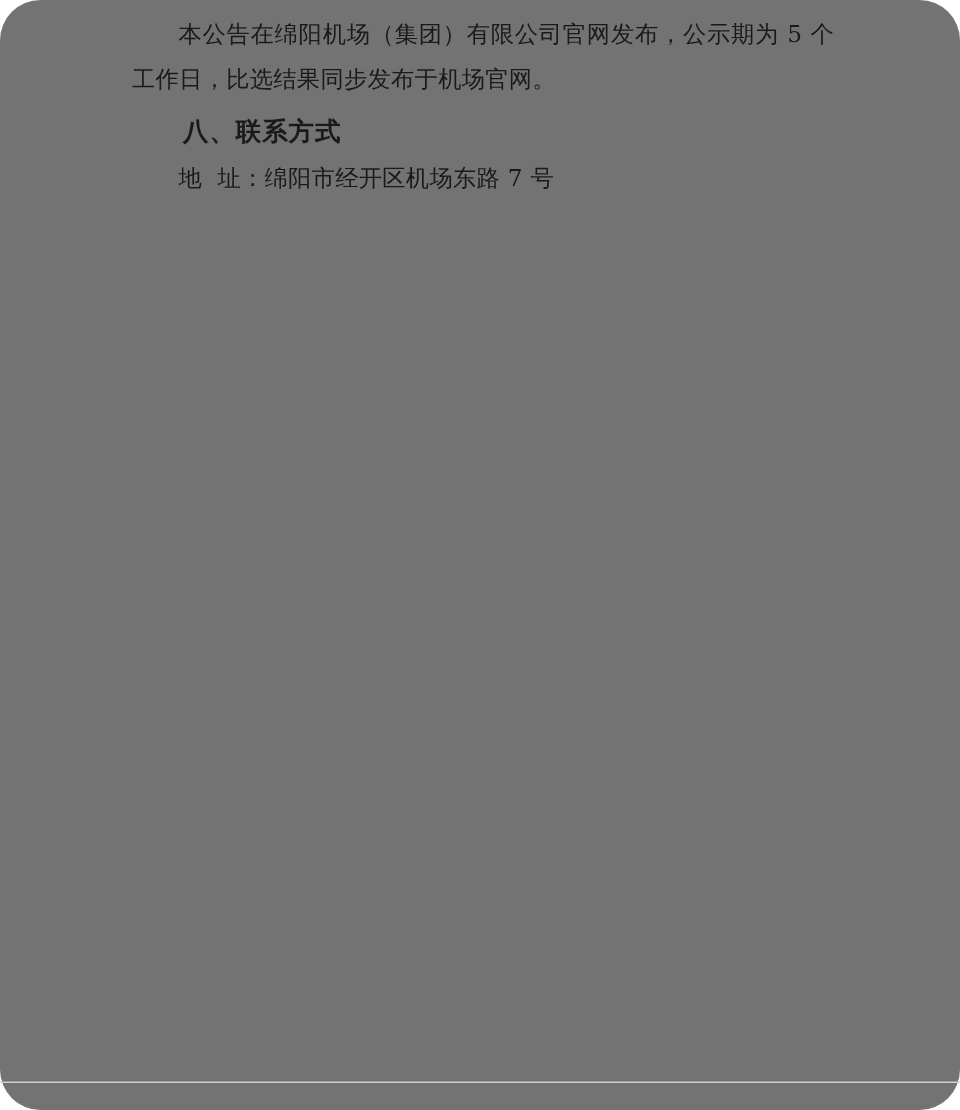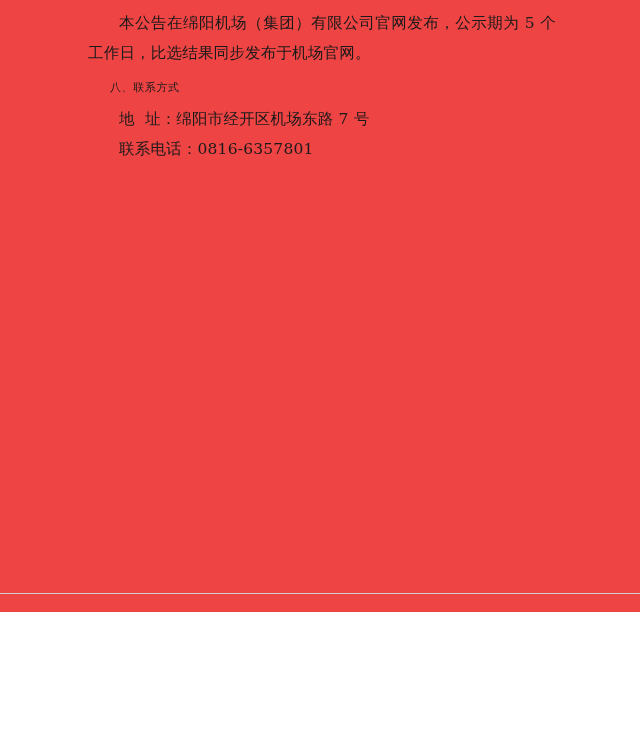--- a/index.html
+++ b/index.html
@@ -10,41 +10,42 @@
   body {
     width: 640px;
     height: 740px;
     font-family: "DejaVu Serif", "Liberation Serif", serif;
     color: #1a1a1a;
     overflow: hidden;
   }
   .page {
     position: relative;
     width: 640px;
-    height: 612px;
+    height: 740px;
     box-sizing: border-box;
-    background: #ef4444;
+    background: #737373;
+    border-radius: 27px;
   }
   .content {
     position: absolute;
     left: 88px;
     top: 8px;
     width: 468px;
   }
   .para {
     font-size: 15.5px;
     line-height: 30px;
     text-align: justify;
     text-indent: 2em;
     letter-spacing: 0.2px;
     margin: 0 0 2px 0;
   }
   .heading {
-    font-size: 11px;
-    font-weight: normal;
+    font-size: 17px;
+    font-weight: bold;
     line-height: 32px;
     margin: 4px 0 0 0;
     text-indent: 2em;
     letter-spacing: 0.6px;
   }
   .field {
     font-size: 15.5px;
     line-height: 30px;
     text-indent: 2em;
     letter-spacing: 0.2px;
@@ -67,19 +68,18 @@
   <div class="content">
 
     <p class="para">本公告在绵阳机场（集团）有限公司官网发布，公示期为 5 个工作日，比选结果同步发布于机场官网。</p>
 
     <h2 class="heading">八、联系方式</h2>
 
 
     <div class="field">地  址：绵阳市经开区机场东路 7 号</div>
 
 
-    <div class="field">联系电话：0816-6357801</div>
 
   </div>
 
   <div class="bottom-rule"></div>
 
 </div>
 
 </body></html>

